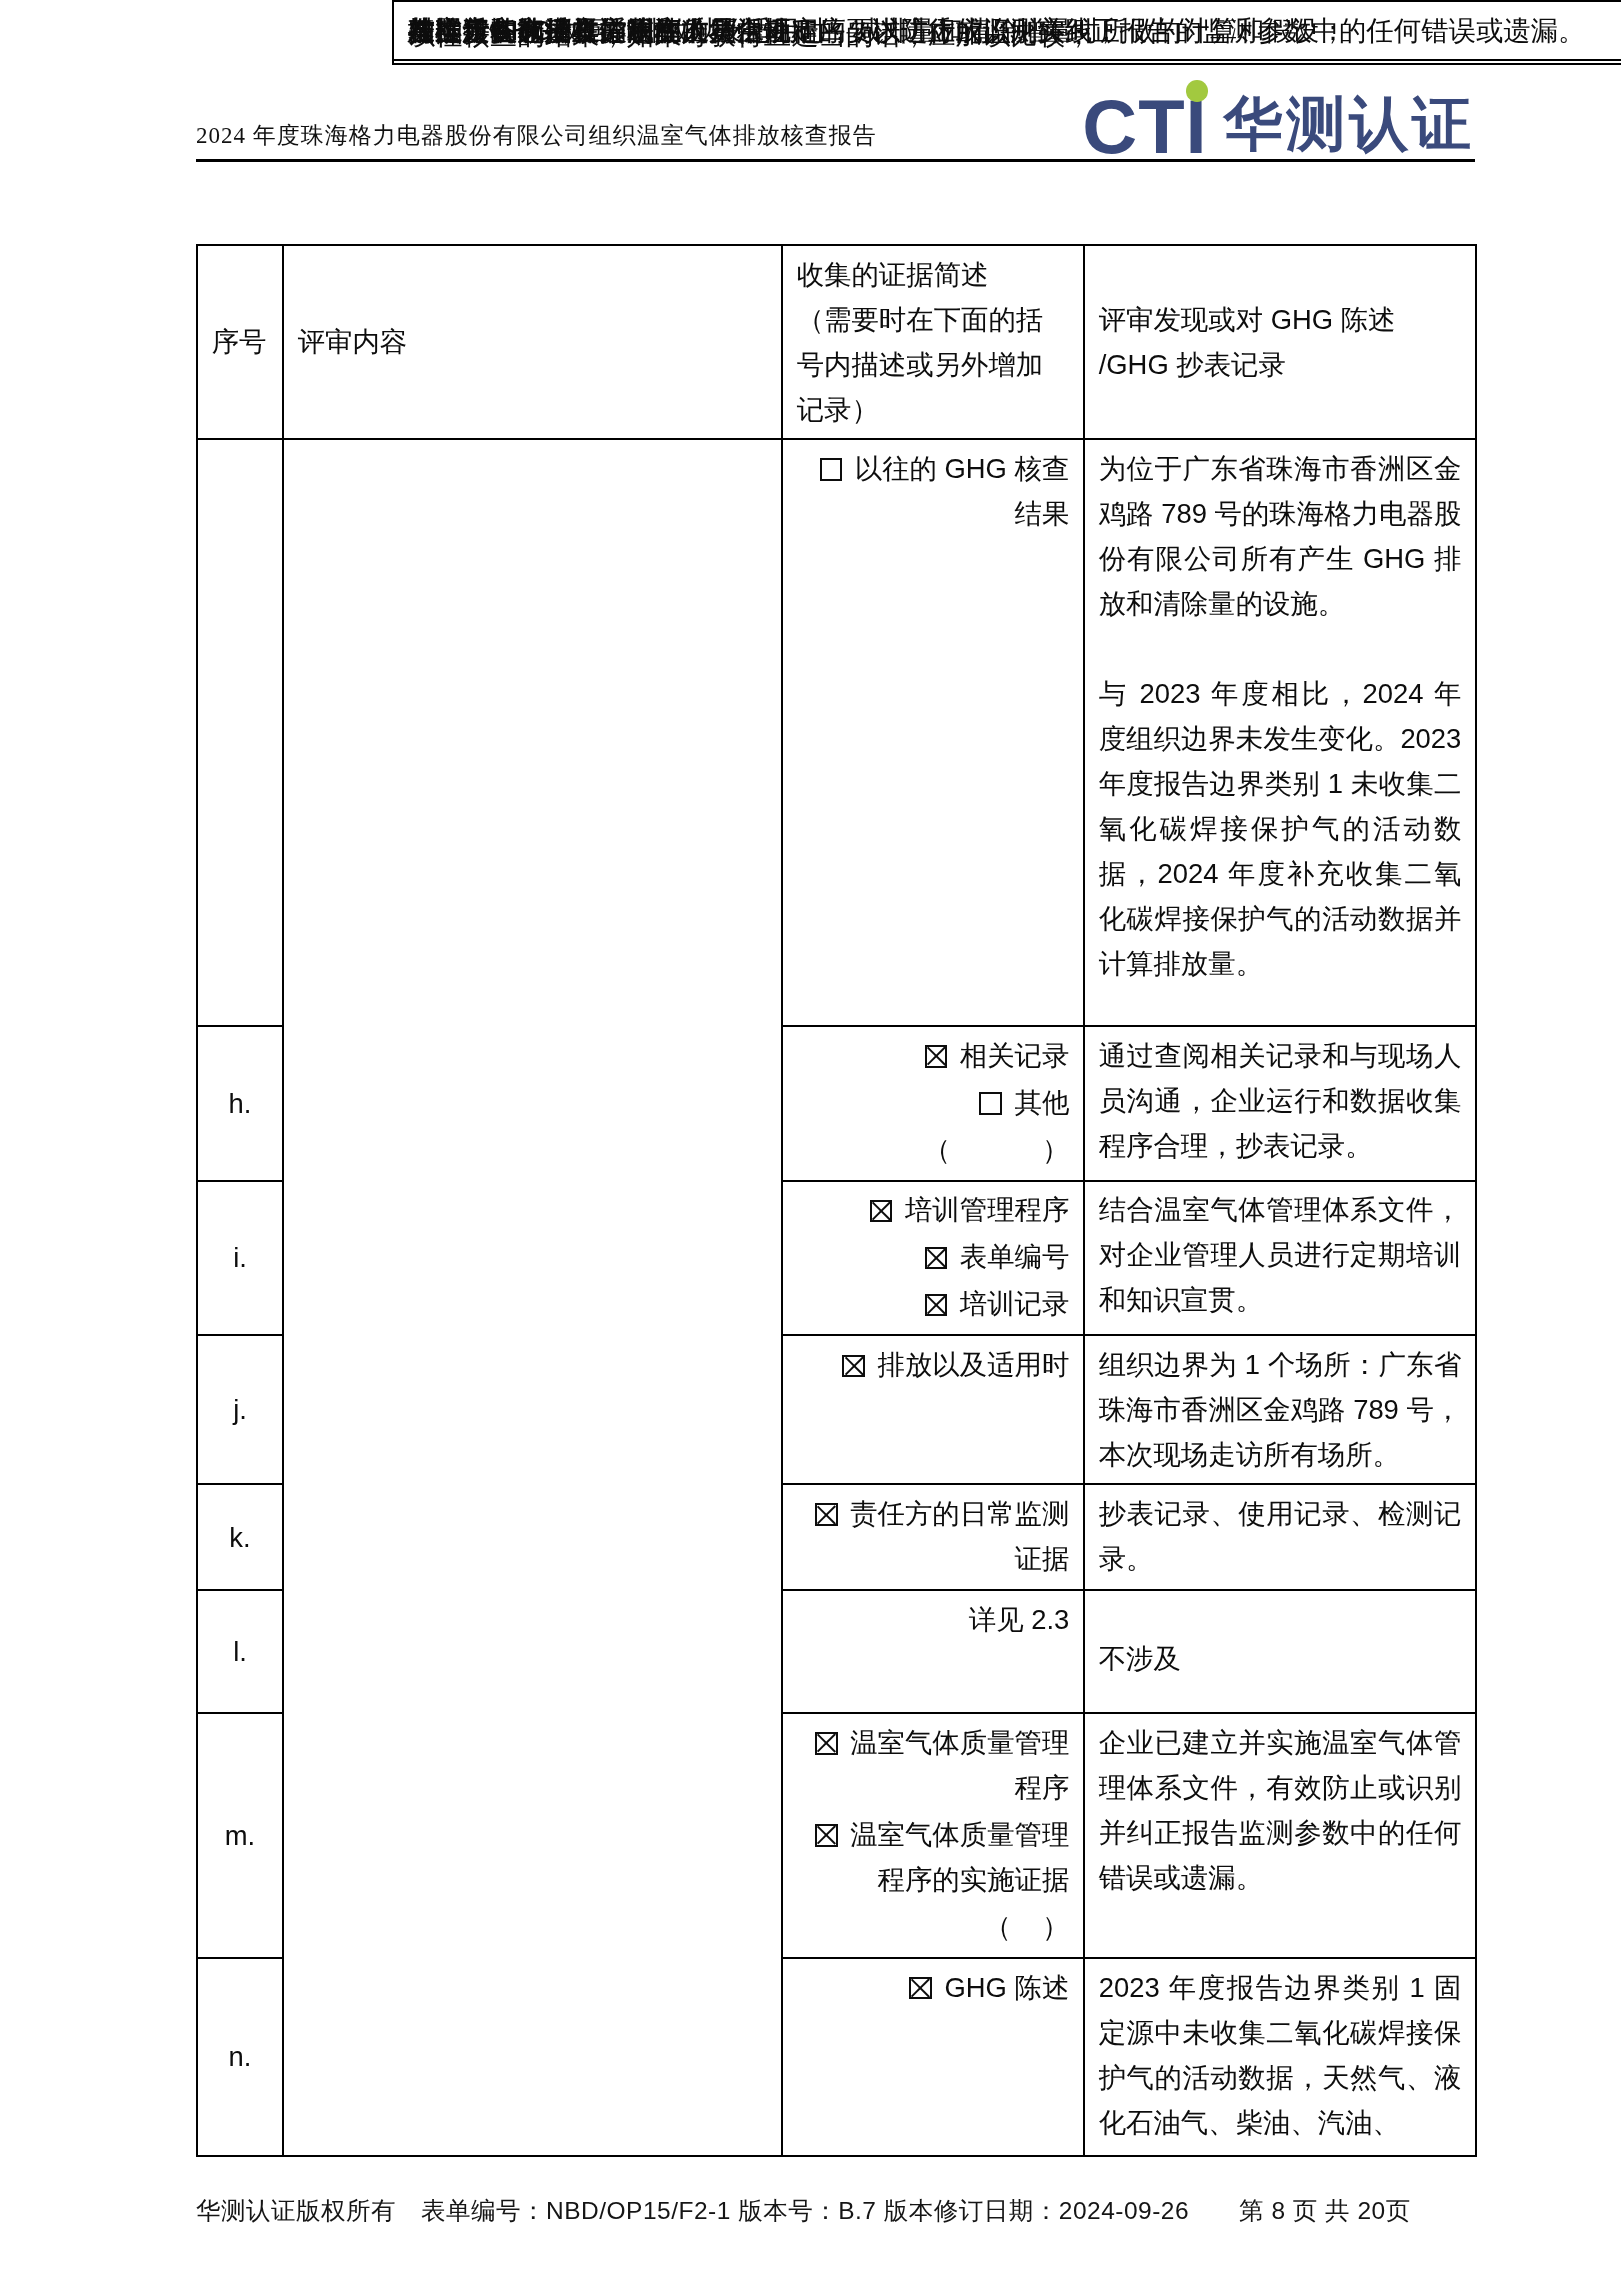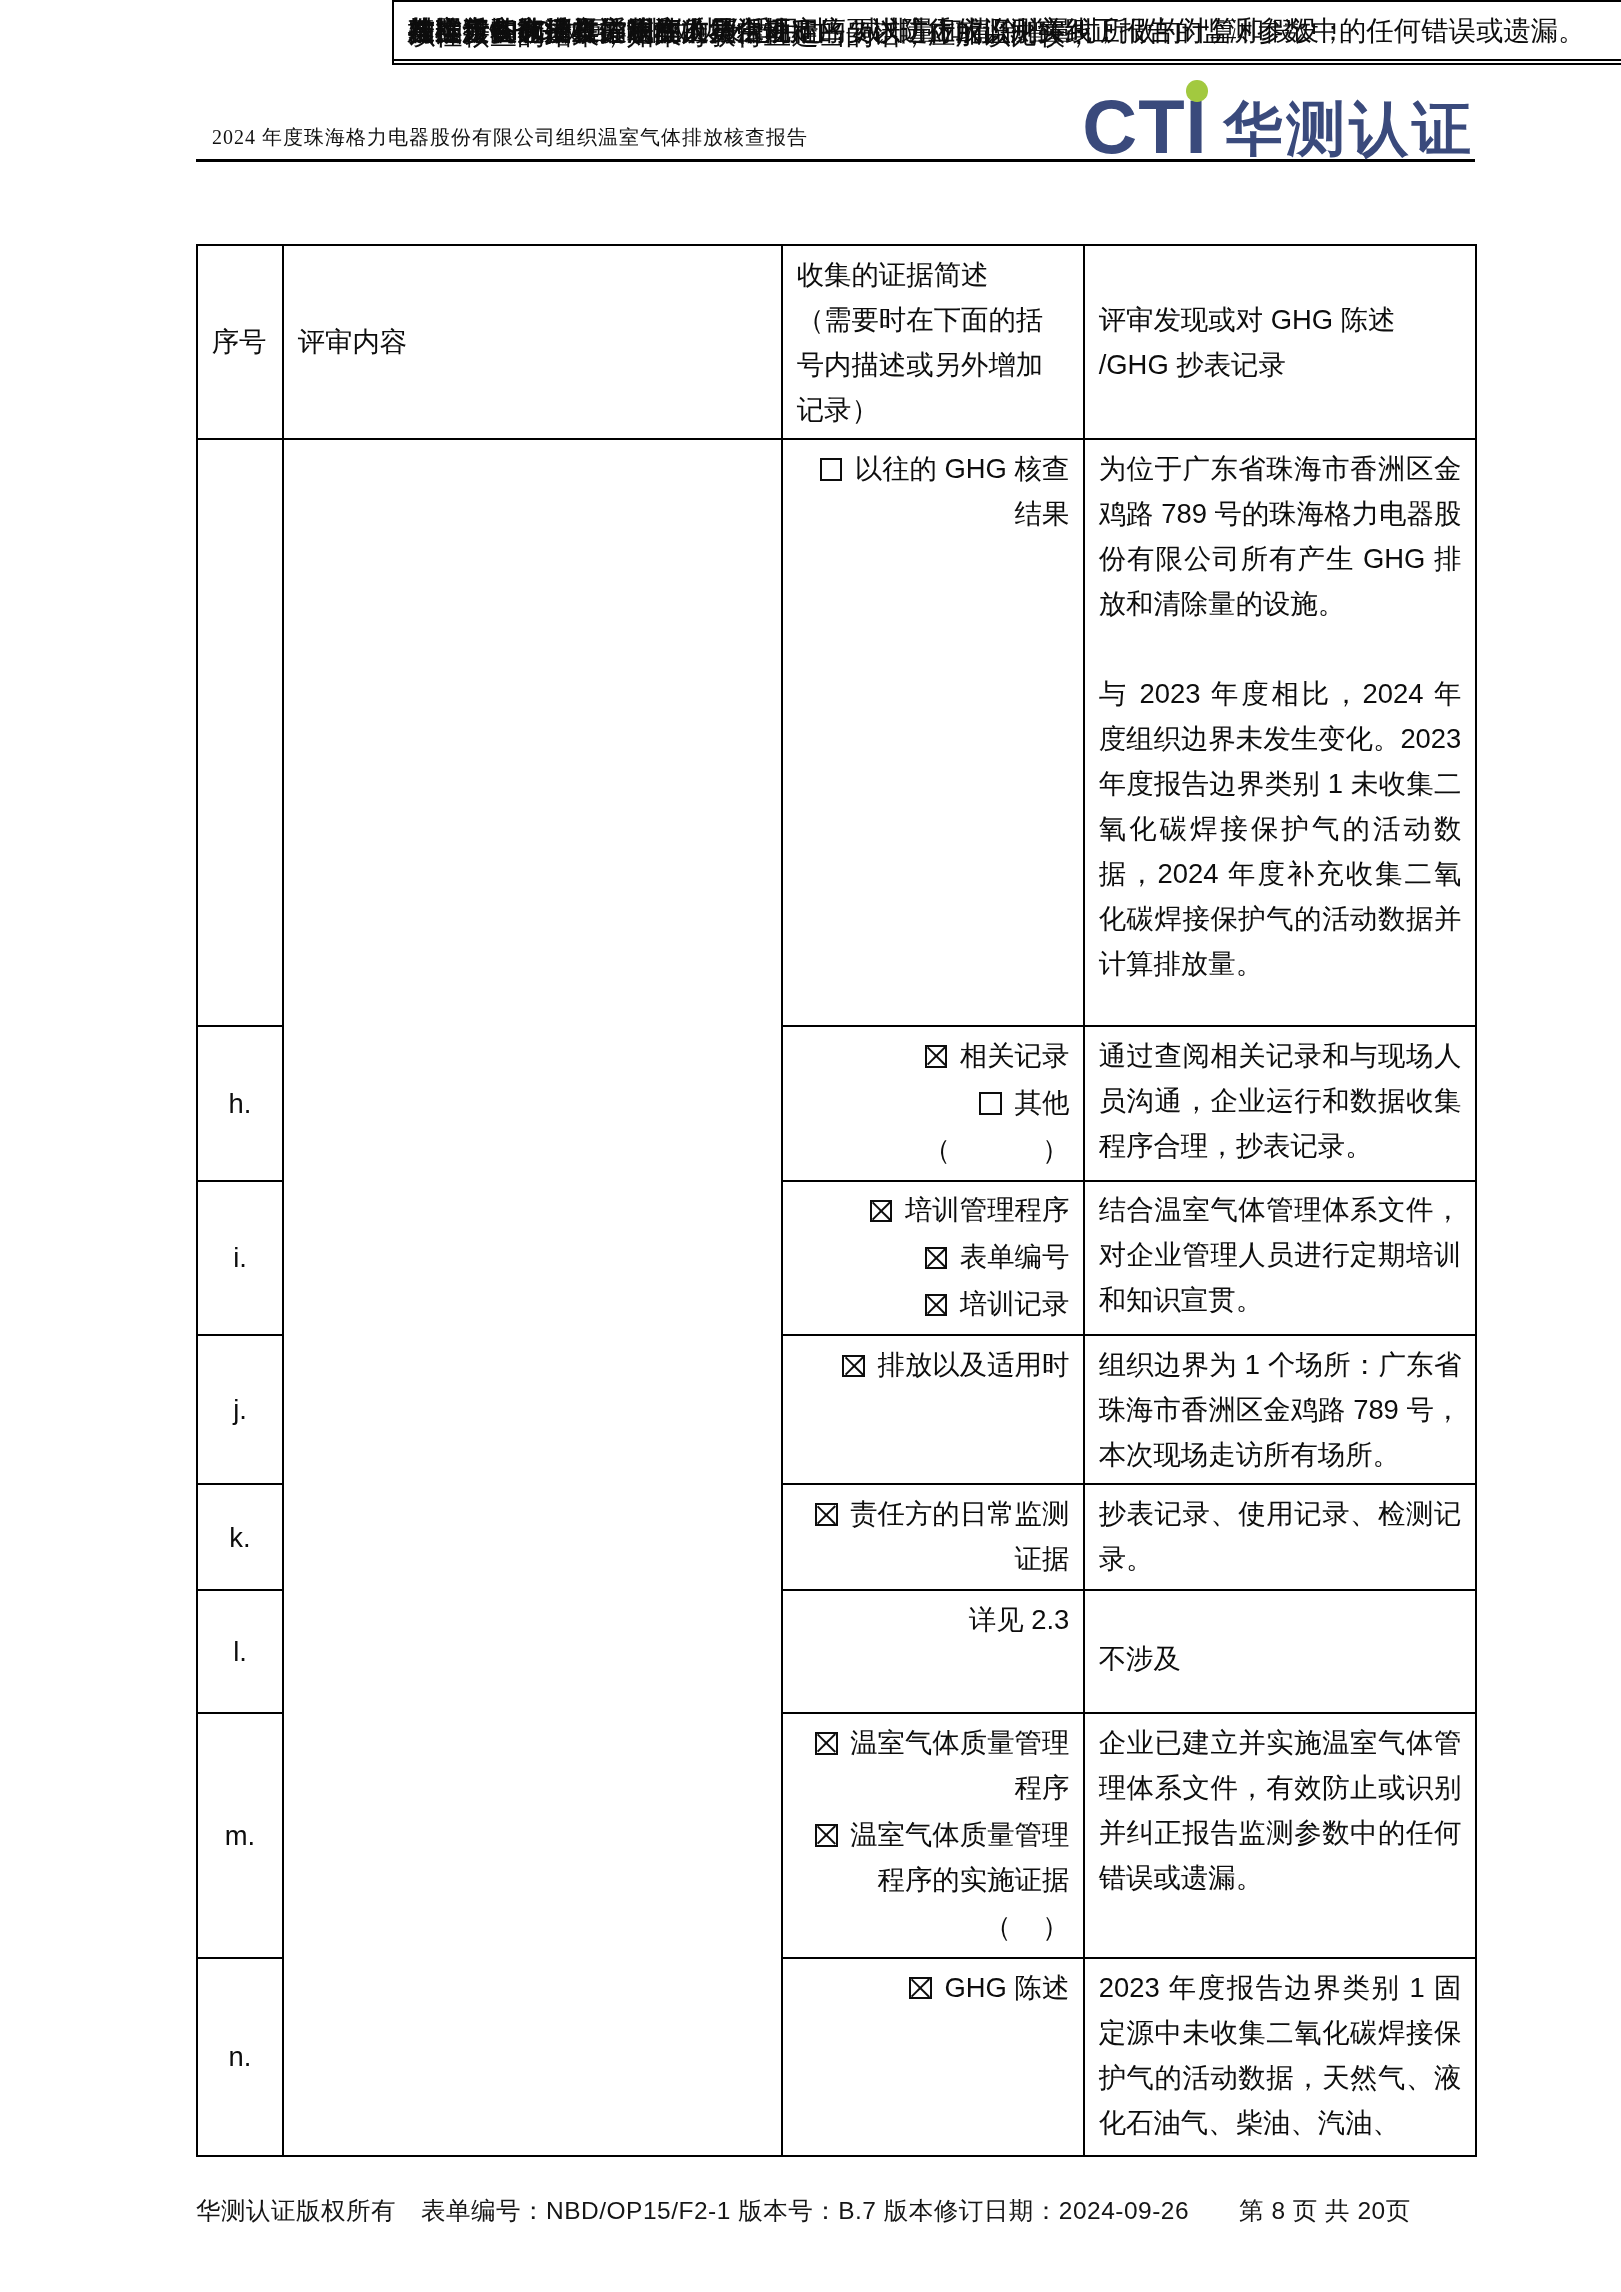--- a/index.html
+++ b/index.html
@@ -8,25 +8,25 @@
     font-family:"Liberation Sans",sans-serif;
     color:#0d0d0d;
     -webkit-font-smoothing:antialiased;
   }
   .page{position:relative;width:1621px;height:2293px;overflow:hidden;}
   .content{position:absolute;left:196px;top:0;width:1279px;}
 
   
   .hdr{position:relative;height:159px;border-bottom:3.9px solid #000;}
   .title{
-    position:absolute;left:16px;bottom:7.8px;
+    position:absolute;left:0;bottom:7.8px;
     font-family:"Liberation Serif",serif;
-    font-size:20px;letter-spacing:1px;color:#111;white-space:nowrap;
+    font-size:23px;letter-spacing:1px;color:#111;white-space:nowrap;
   }
-  .logo{position:absolute;right:0;bottom:0;display:flex;align-items:flex-end;line-height:1;}
+  .logo{position:absolute;right:0;bottom:0;display:flex;line-height:1;}
   .ctiwrap{position:relative;display:inline-block;}
   .cti{font-family:"Liberation Sans",sans-serif;font-weight:900;font-size:76px;letter-spacing:1px;line-height:0.86;display:inline-block;}
   .dot{position:absolute;top:-13.7px;right:0px;width:21.6px;height:21.6px;border-radius:50%;}
   .zh{font-family:"Liberation Sans",sans-serif;font-weight:700;font-size:59px;margin-left:15.7px;letter-spacing:3.9px;line-height:1.02;display:inline-block;}
 
   
   table.review{
     border-collapse:collapse;
     width:1279px;
     margin-top:82px;

